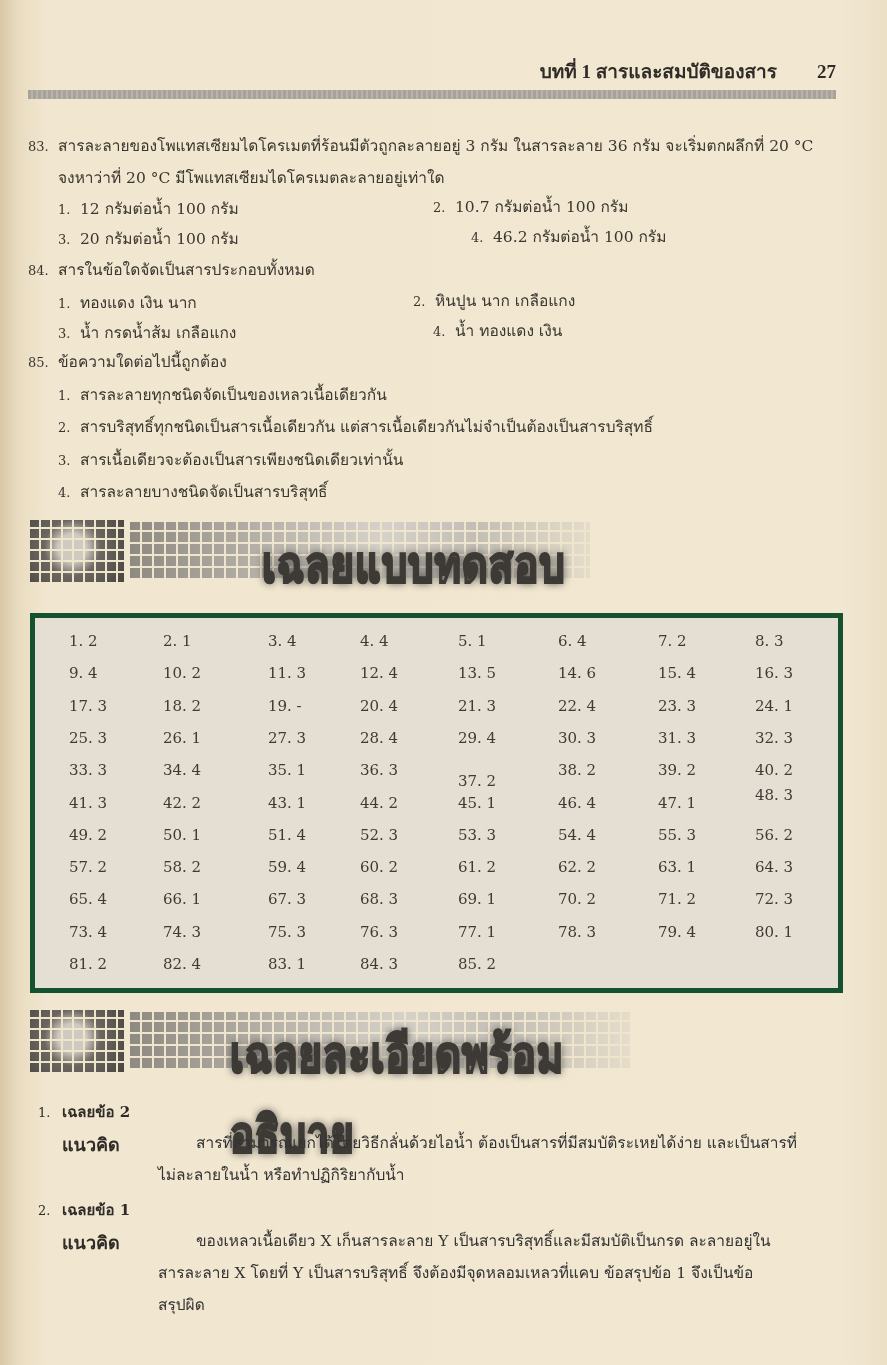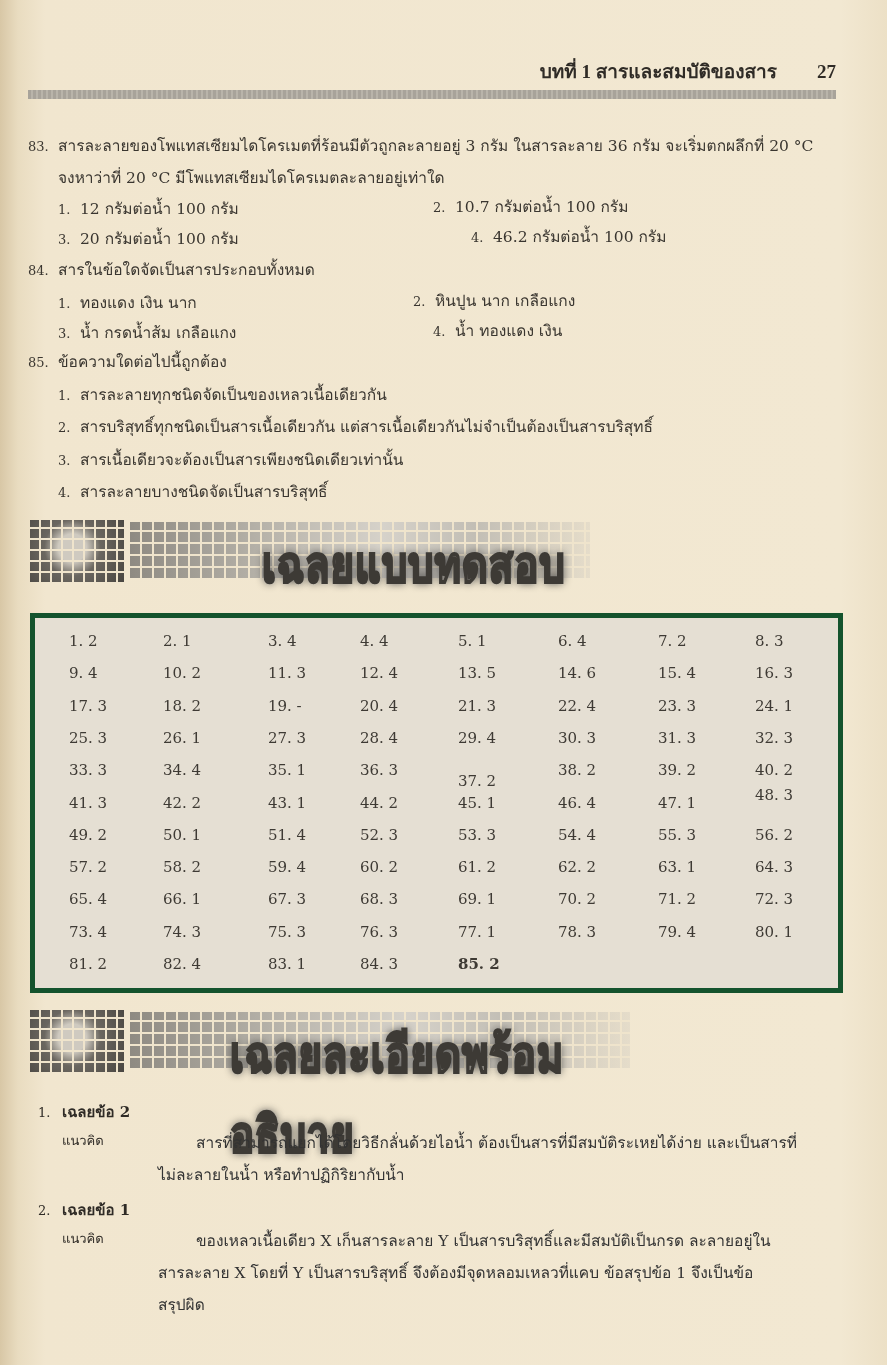--- a/index.html
+++ b/index.html
@@ -57,21 +57,21 @@
     border: 5px solid #14532d;
     background: #e5dfd3;
   }
   .ans-cell {
     position: absolute; font-size: 15px; white-space: nowrap;
     font-family: "DejaVu Serif", serif; color: #3e3a34;
   }
 
   .sol-head { position: absolute; font-size: 15px; font-weight: bold; color: #2f2b26; white-space: nowrap; }
   .sol-head .n { font-weight: normal; font-size: 13px; display: inline-block; width: 24px; }
-  .sol-label { position: absolute; font-size: 13px; font-weight: normal; color: #2f2b26; }
+  .sol-label { position: absolute; font-size: 18px; font-weight: bold; color: #2f2b26; }
   .sol-text { position: absolute; font-size: 15.5px; white-space: nowrap; color: #333; }
 </style>
 </head>
 <body>
 
 <div class="abs running-head">
   <span>บทที่ 1 สารและสมบัติของสาร</span><span class="pg">27</span>
 </div>
 <div class="abs head-rule"></div>
 
@@ -190,21 +190,21 @@
     <div class="ans-cell" style="left: 233px; top: 304.7px;">75. 3</div>
     <div class="ans-cell" style="left: 325px; top: 304.7px;">76. 3</div>
     <div class="ans-cell" style="left: 423px; top: 304.7px;">77. 1</div>
     <div class="ans-cell" style="left: 523px; top: 304.7px;">78. 3</div>
     <div class="ans-cell" style="left: 623px; top: 304.7px;">79. 4</div>
     <div class="ans-cell" style="left: 720px; top: 304.7px;">80. 1</div>
     <div class="ans-cell" style="left: 34px; top: 337px;">81. 2</div>
     <div class="ans-cell" style="left: 128px; top: 337px;">82. 4</div>
     <div class="ans-cell" style="left: 233px; top: 337px;">83. 1</div>
     <div class="ans-cell" style="left: 325px; top: 337px;">84. 3</div>
-    <div class="ans-cell" style="left: 423px; top: 337px; font-weight: bold;">85. 2</div>
+    <div class="ans-cell" style="left: 423px; top: 337px;">85. 2</div>
   </div>
 
 <div class="banner" style="left:30px; top:1010px; width:600px;">
   <div class="mosaic"></div>
   <div class="grid"></div>
   <div class="title" style="left:200px;">เฉลยละเอียดพร้อมอธิบาย</div>
 </div>
 
 <div>
   <div class="sol-head" style="left:38px; top:1100px;"><span class="n">1.</span><span>เฉลยข้อ 2</span></div>

